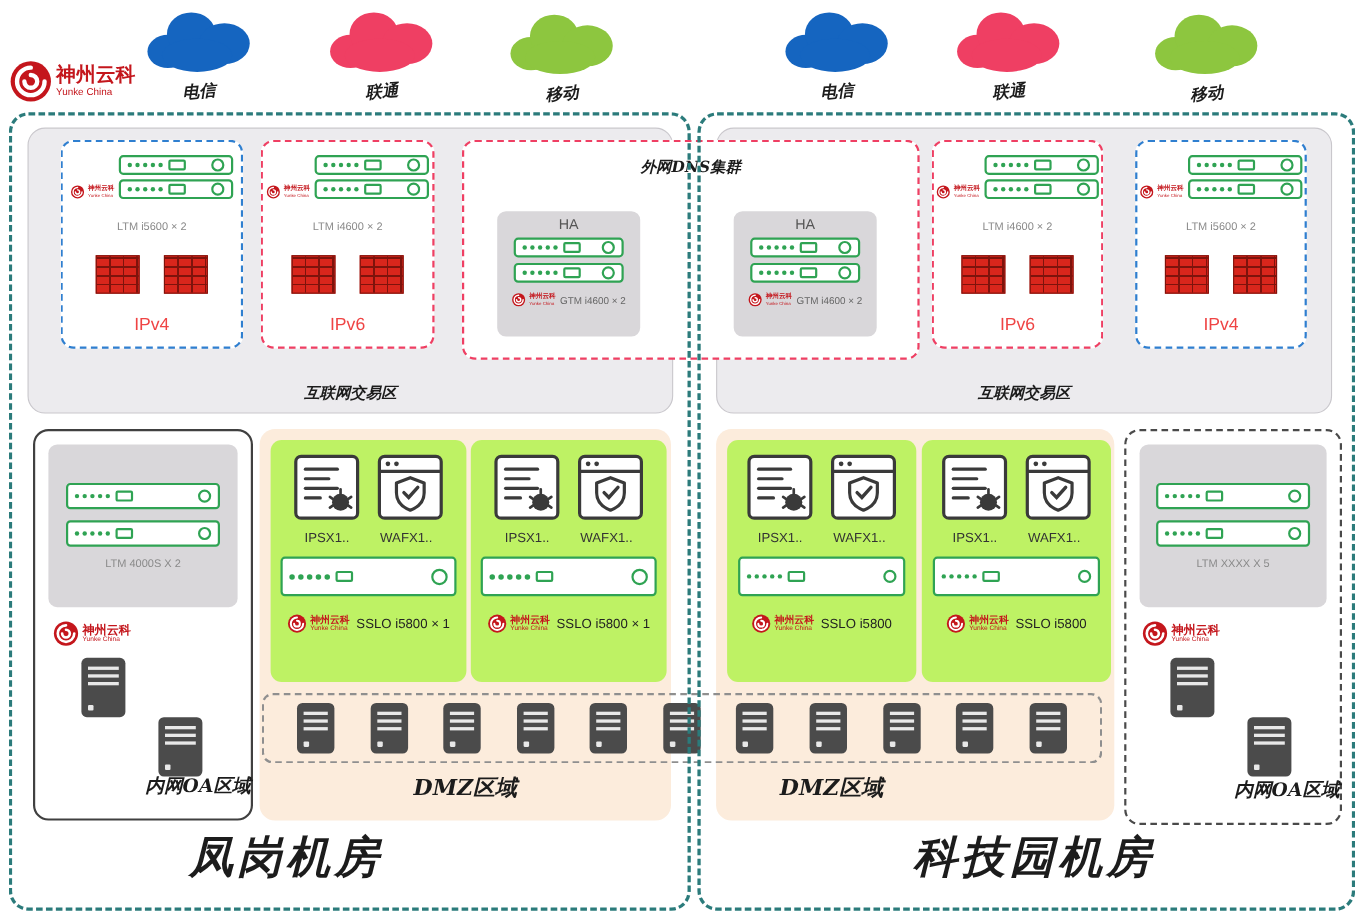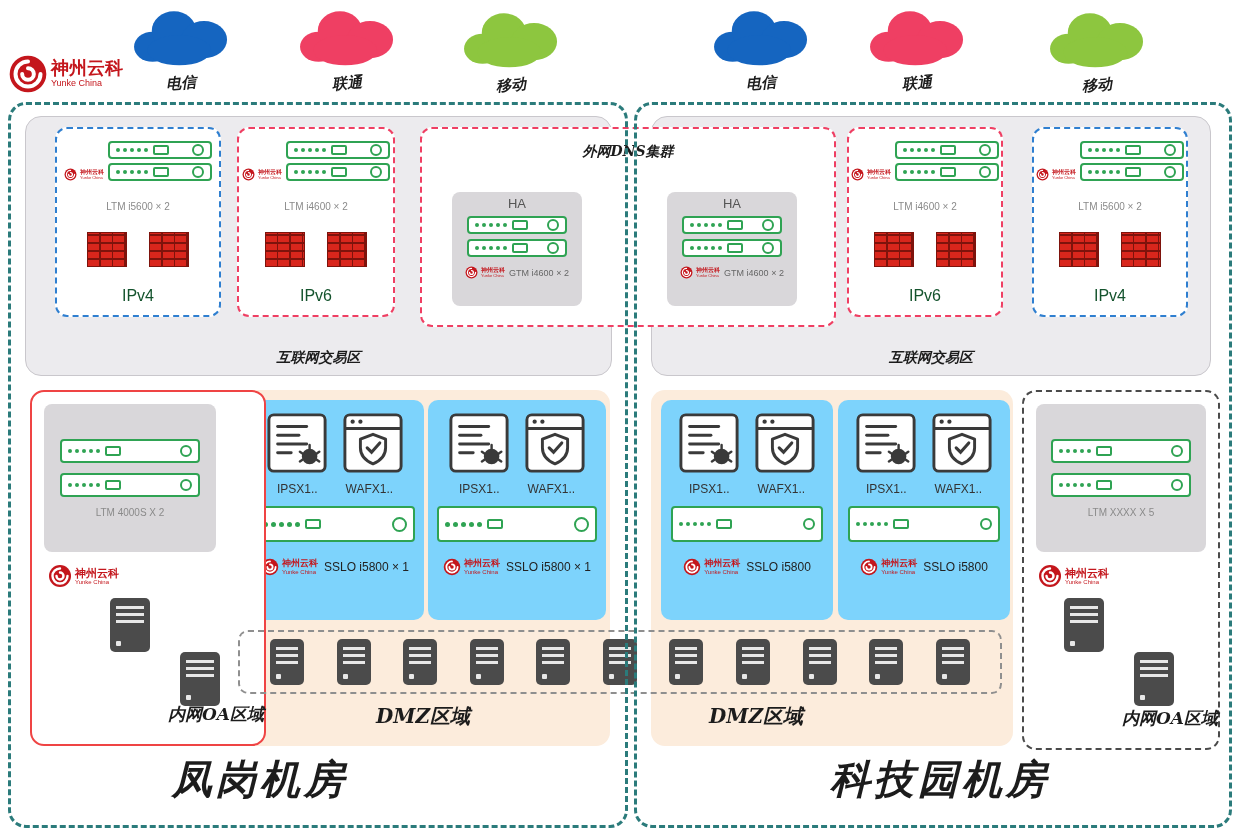--- a/index.html
+++ b/index.html
@@ -18,21 +18,21 @@
 
   
   .sub-box{position:absolute;background:#fff;border-radius:12px;z-index:3;display:flex;flex-direction:column;
            align-items:center;justify-content:space-between;padding:12px 6px 10px;box-sizing:border-box;}
   .b-blue{border:2px dashed #2f7fd0;}
   .b-pink{border:2px dashed #ef3f63;}
   .ltm-row{display:flex;align-items:flex-end;gap:4px;}
   .stack{display:flex;flex-direction:column;gap:4px;}
   .cap{font-size:10px;color:#8a8a8a;}
   .fw-row{display:flex;gap:22px;}
-  .ip-label{font-size:16px;color:#14532d;}
+  .ip-label{font-size:16px;color:#ef4444;}
 
   
   .dns-box{position:absolute;background:#fff;border:2px dashed #ef3f63;border-radius:12px;z-index:4;}
   .dns-title{position:absolute;top:14px;left:0;right:0;text-align:center;font-size:14px;}
   .ha-box{position:absolute;background:#d9d7da;border-radius:8px;display:flex;flex-direction:column;
           align-items:center;padding:4px 8px;box-sizing:border-box;gap:5px;}
   .ha-label{font-size:13px;color:#555;}
   .ha-cap-row{display:flex;align-items:center;gap:4px;margin-top:4px;}
   .ha-cap{font-size:9px;color:#666;}
 
@@ -74,29 +74,29 @@
   .mlogo.lg .swirl{width:24px;height:24px;}  .mlogo.lg b{font-size:11px;} .mlogo.lg i{font-size:6px;}
   .mlogo.xl .swirl{width:40px;height:40px;}  .mlogo.xl b{font-size:18px;} .mlogo.xl i{font-size:9px;}
 
   
   .cloud-wrap{position:absolute;width:118px;text-align:center;}
   .cloud{width:118px;height:62px;display:block;}
   .cloud-label{font-size:15px;transform:rotate(-5deg);margin-top:6px;}
 
   
   .oa-zone{position:absolute;background:#fff;border-radius:14px;z-index:2;}
-  .oa-left{border:2px solid #ef4444;padding-left:36px;}
+  .oa-left{border:2px solid #404040;}
   .oa-right{border:2px dashed #4a4a4a;}
   .gray-inner{position:absolute;background:#d9d7da;border-radius:8px;display:flex;flex-direction:column;
               align-items:center;justify-content:center;gap:10px;}
   .oa-label{position:absolute;left:0;right:0;bottom:18px;text-align:right;font-size:17px;}
 
   
   .dmz{position:absolute;background:#fcecdc;border-radius:14px;z-index:1;}
-  .dmz-group{position:absolute;background:#7dd3fc;border-radius:10px;z-index:2;}
+  .dmz-group{position:absolute;background:#bef264;border-radius:10px;z-index:2;}
   .icons-row{position:absolute;top:12px;left:0;right:0;display:flex;justify-content:center;gap:14px;}
   .sec-icon{width:62px;height:62px;}
   .names-row{position:absolute;top:82px;left:0;right:0;display:flex;justify-content:center;gap:28px;font-size:12px;color:#333;}
   .group-appliance{position:absolute;top:106px;left:0;right:0;display:flex;justify-content:center;}
   .sslo-row{position:absolute;top:158px;left:0;right:0;display:flex;justify-content:center;align-items:center;gap:6px;}
   .sslo-cap{font-size:12px;color:#222;}
   .dmz-label{position:absolute;bottom:16px;font-size:20px;text-align:center;}
 
   
   .strip{position:absolute;border:2px dashed #8f8f8f;border-radius:10px;z-index:12;display:flex;

